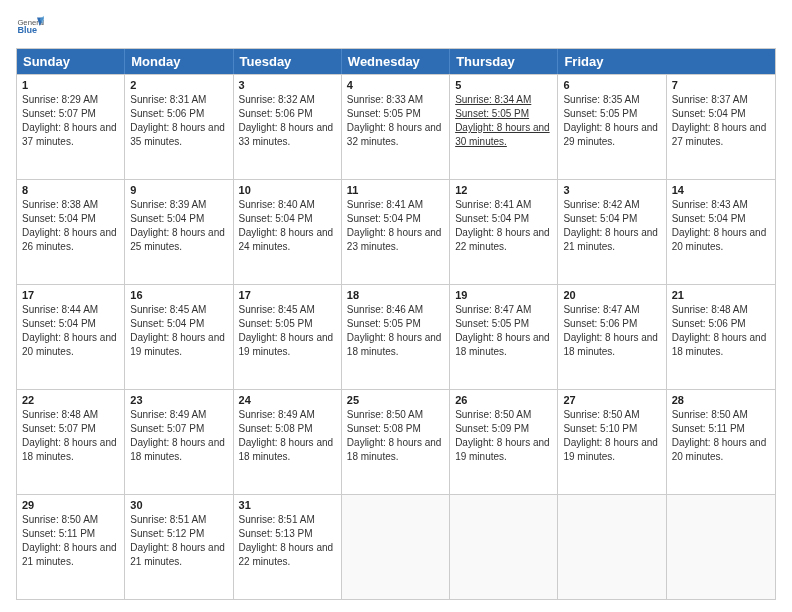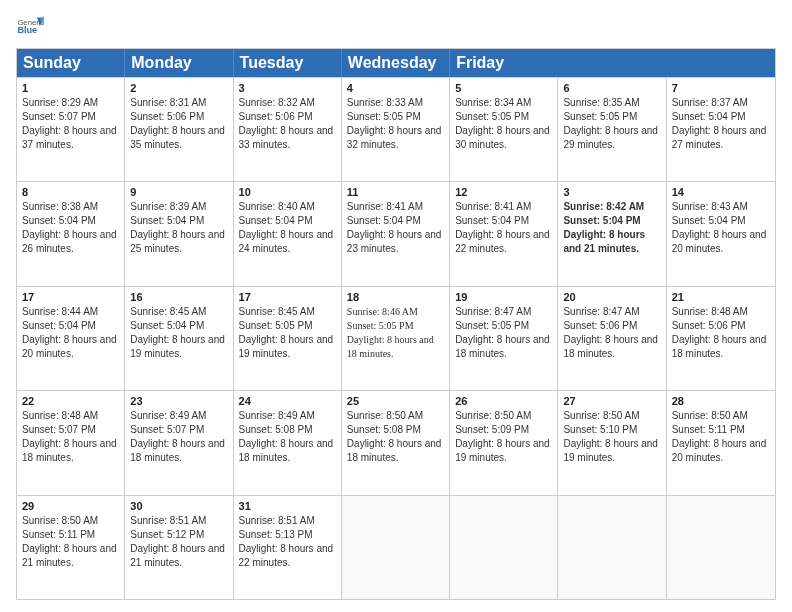--- a/index.html
+++ b/index.html
@@ -50,21 +50,21 @@
       flex-direction: column;
       border: 1px solid #ccc;
     }
     .cal-header-row {
       display: grid;
       grid-template-columns: repeat(7, 1fr);
       background: #2e6db4;
     }
     .cal-header-cell {
       color: #fff;
-      font-size: 16px;
+      font-size: 13px;
       font-weight: bold;
       padding: 5px 6px;
       text-align: left;
       border-right: 1px solid #4a85c8;
     }
     .cal-header-cell:last-child { border-right: none; }
     .cal-body {
       flex: 1;
       display: flex;
       flex-direction: column;
@@ -115,20 +115,21 @@
       <div class="location-title"></div>
     </div>
   </div>
 
   <div class="calendar">
     <div class="cal-header-row">
     <div class="cal-header-cell">Sunday</div>
         <div class="cal-header-cell">Monday</div>
         <div class="cal-header-cell">Tuesday</div>
         <div class="cal-header-cell">Wednesday</div>
+        <div class="cal-header-cell">Thursday</div>
         <div class="cal-header-cell">Friday</div>
       </div>
     <div class="cal-body">
     <div class="cal-row">
           <div class="cal-cell">
             <div class="day-num">1</div>
             <div class="day-info" style="white-space: pre-line;">Sunrise: 8:29 AM
 Sunset: 5:07 PM
 Daylight: 8 hours and 37 minutes.</div>
           </div>
@@ -145,21 +146,21 @@
 Daylight: 8 hours and 33 minutes.</div>
           </div>
           <div class="cal-cell">
             <div class="day-num">4</div>
             <div class="day-info" style="white-space: pre-line;">Sunrise: 8:33 AM
 Sunset: 5:05 PM
 Daylight: 8 hours and 32 minutes.</div>
           </div>
           <div class="cal-cell">
             <div class="day-num">5</div>
-            <div class="day-info" style="white-space: pre-line;">Sunrise: 8:34 AM
+            <div class="day-info" style="white-space: pre-line; text-decoration: underline;">Sunrise: 8:34 AM
 Sunset: 5:05 PM
 Daylight: 8 hours and 30 minutes.</div>
           </div>
           <div class="cal-cell">
             <div class="day-num">6</div>
             <div class="day-info" style="white-space: pre-line;">Sunrise: 8:35 AM
 Sunset: 5:05 PM
 Daylight: 8 hours and 29 minutes.</div>
           </div>
           <div class="cal-cell">
@@ -195,21 +196,21 @@
 Daylight: 8 hours and 23 minutes.</div>
           </div>
           <div class="cal-cell">
             <div class="day-num">12</div>
             <div class="day-info" style="white-space: pre-line;">Sunrise: 8:41 AM
 Sunset: 5:04 PM
 Daylight: 8 hours and 22 minutes.</div>
           </div>
           <div class="cal-cell">
             <div class="day-num">3</div>
-            <div class="day-info" style="white-space: pre-line; font-weight: bold;">Sunrise: 8:42 AM
+            <div class="day-info" style="white-space: pre-line;">Sunrise: 8:42 AM
 Sunset: 5:04 PM
 Daylight: 8 hours and 21 minutes.</div>
           </div>
           <div class="cal-cell">
             <div class="day-num">14</div>
             <div class="day-info" style="white-space: pre-line;">Sunrise: 8:43 AM
 Sunset: 5:04 PM
 Daylight: 8 hours and 20 minutes.</div>
           </div>
         </div>
@@ -227,21 +228,21 @@
 Daylight: 8 hours and 19 minutes.</div>
           </div>
           <div class="cal-cell">
             <div class="day-num">17</div>
             <div class="day-info" style="white-space: pre-line;">Sunrise: 8:45 AM
 Sunset: 5:05 PM
 Daylight: 8 hours and 19 minutes.</div>
           </div>
           <div class="cal-cell">
             <div class="day-num">18</div>
-            <div class="day-info" style="white-space: pre-line; font-family: Liberation Serif, serif;">Sunrise: 8:46 AM
+            <div class="day-info" style="white-space: pre-line;">Sunrise: 8:46 AM
 Sunset: 5:05 PM
 Daylight: 8 hours and 18 minutes.</div>
           </div>
           <div class="cal-cell">
             <div class="day-num">19</div>
             <div class="day-info" style="white-space: pre-line;">Sunrise: 8:47 AM
 Sunset: 5:05 PM
 Daylight: 8 hours and 18 minutes.</div>
           </div>
           <div class="cal-cell">

